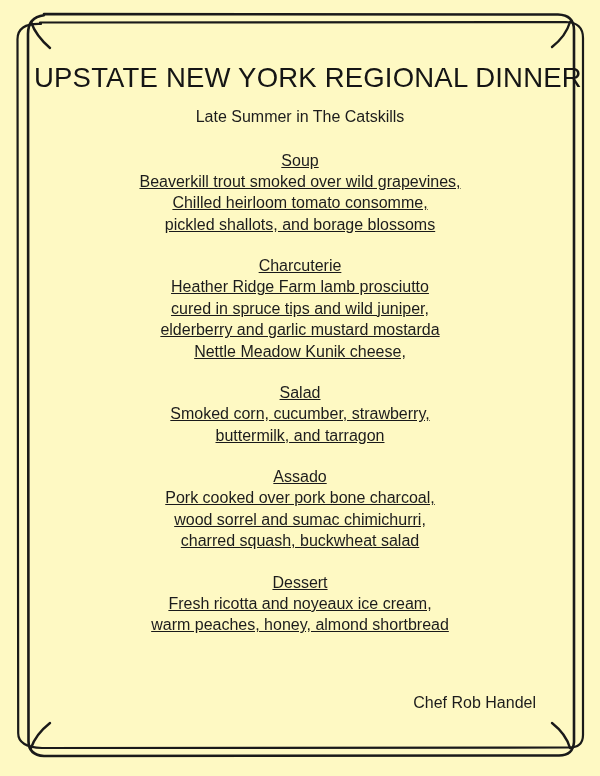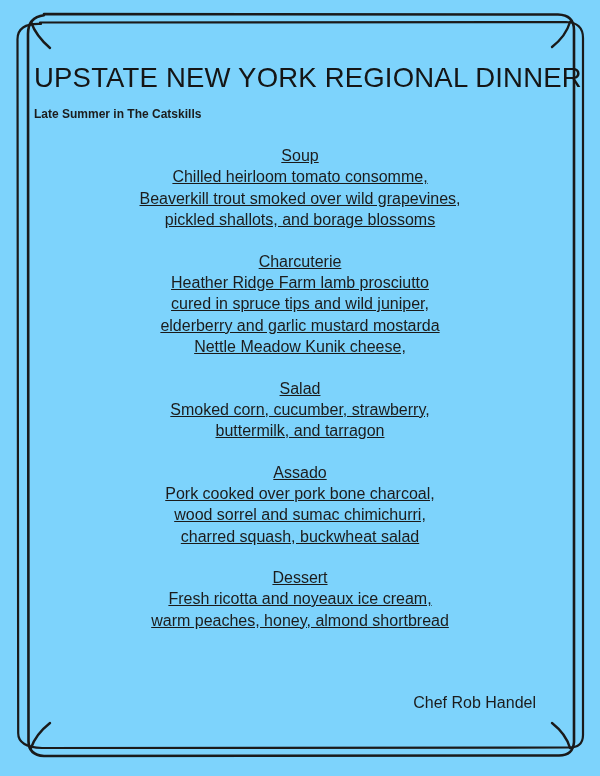--- a/index.html
+++ b/index.html
@@ -13,21 +13,21 @@
     font-family: "Liberation Sans", sans-serif;
     color: #1a1a1a;
     overflow: hidden;
     position: relative;
   }
 
   #menu-page {
     position: relative;
     width: 600px;
     height: 776px;
-    background: #7dd3fc;
+    background: #fef9c3;
   }
 
   
   #frame-svg {
     position: absolute;
     top: 0;
     left: 0;
     width: 600px;
     height: 776px;
     pointer-events: none;
@@ -48,23 +48,23 @@
     font-size: 27.5px;
     font-weight: 400;
     letter-spacing: 0.2px;
     line-height: 1.15;
     margin-top: 32px;
     color: #151515;
     white-space: nowrap;
   }
 
   #page-subtitle {
-    text-align: left;
-    font-size: 12px;
-    font-weight: 700;
+    text-align: center;
+    font-size: 16px;
+    font-weight: 400;
     line-height: 1.2;
     margin-top: 13px;
     color: #1c1c1c;
   }
 
   #courses {
     margin-top: 24px;
   }
 
   .course {
@@ -144,22 +144,22 @@
   <div id="content">
 
     <div id="page-title">UPSTATE NEW YORK REGIONAL DINNER</div>
 
     <div id="page-subtitle">Late Summer in The Catskills</div>
 
     <div id="courses">
         <div class="course">
           <div class="course-name">Soup</div>
           <div class="course-lines">
+            <div class="course-line">Beaverkill trout smoked over wild grapevines,</div>
             <div class="course-line">Chilled heirloom tomato consomme,</div>
-            <div class="course-line">Beaverkill trout smoked over wild grapevines,</div>
             <div class="course-line">pickled shallots, and borage blossoms</div>
           </div>
         </div>
         <div class="course">
           <div class="course-name">Charcuterie</div>
           <div class="course-lines">
             <div class="course-line">Heather Ridge Farm lamb prosciutto</div>
             <div class="course-line">cured in spruce tips and wild juniper,</div>
             <div class="course-line">elderberry and garlic mustard mostarda</div>
             <div class="course-line">Nettle Meadow Kunik cheese,</div>

